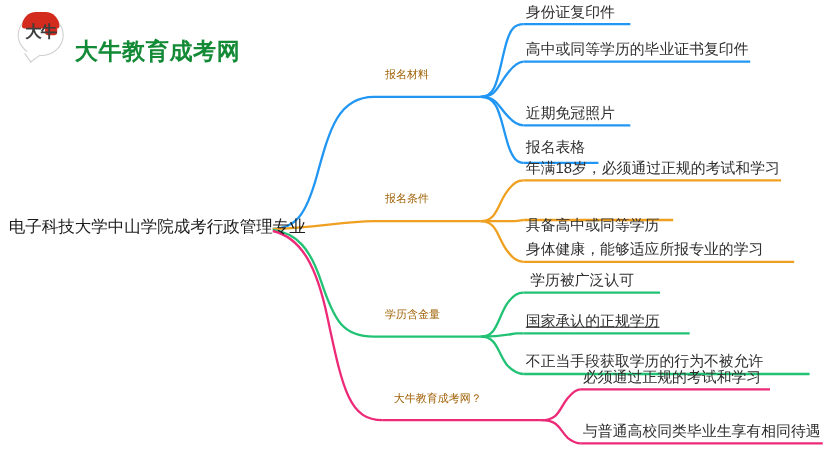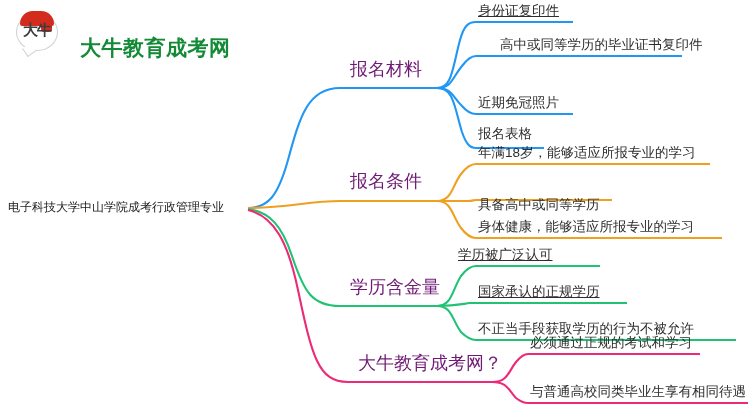--- a/index.html
+++ b/index.html
@@ -18,21 +18,21 @@
 
   
   #logo {
     position: absolute;
     left: 14px;
     top: 6px;
     width: 220px;
     height: 52px;
     display: flex;
     align-items: center;
-    gap: 20px;
+    gap: 8px;
   }
   #logo-mark {
     position: relative;
     width: 46px;
     height: 44px;
     flex: 0 0 auto;
   }
   #logo-mark .bubble {
     position: absolute;
     left: 2px; top: 3px;
@@ -109,25 +109,25 @@
   .node {
     position: absolute;
     white-space: nowrap;
     font-size: 13.5px;
     line-height: 18px;
     color: #2e2e2e;
   }
   #root-node {
     left: 8px;
     top: 198px;
-    font-size: 12px;
+    font-size: 15px;
     font-weight: normal;
     color: #1b1b1b;
   }
-  .branch-label { font-size: 18px; color: #701a75; }
+  .branch-label { font-size: 10px; color: #a16207; }
   .leaf-label { font-size: 13.5px; color: #2e2e2e; }
 </style>
 </head>
 <body>
 
 <div id="logo">
   <div id="logo-mark">
     <div class="bubble"></div>
     <div class="cap"></div>
     <div class="cap-knob"></div>
@@ -174,30 +174,30 @@
   <line x1="348" y1="382" x2="492" y2="382" stroke="#EC2A78"></line>
   <path d="M492,382 C508,382 508,372 516,362 C521,356 524,354 528,354" stroke="#EC2A78"></path>
   <path d="M492,382 C508,382 508,390 516,398 C521,402 524,403 528,403" stroke="#EC2A78"></path>
   <line x1="528" y1="354" x2="700" y2="354" stroke="#EC2A78"></line>
   <line x1="528" y1="403" x2="748" y2="403" stroke="#EC2A78"></line>
 </svg>
 
 <div class="node" id="root-node">电子科技大学中山学院成考行政管理专业</div>
 
 <div class="node branch-label" style="left:350px; top:60px;">报名材料</div>
-<div class="node leaf-label" style="left:478px; top:2px;text-decoration:underline;">身份证复印件</div>
-<div class="node leaf-label" style="left:500px; top:36px;">高中或同等学历的毕业证书复印件</div>
+<div class="node leaf-label" style="left:478px; top:2px;">身份证复印件</div>
+<div class="node leaf-label" style="left:478px; top:36px;">高中或同等学历的毕业证书复印件</div>
 <div class="node leaf-label" style="left:478px; top:94px;">近期免冠照片</div>
 <div class="node leaf-label" style="left:478px; top:125px;">报名表格</div>
 
-<div class="node branch-label" style="left:350px; top:173px;font-family:Liberation Mono, monospace;">报名条件</div>
-<div class="node leaf-label" style="left:478px; top:144px;">年满18岁，能够适应所报专业的学习</div>
+<div class="node branch-label" style="left:350px; top:173px;">报名条件</div>
+<div class="node leaf-label" style="left:478px; top:144px;">年满18岁，必须通过正规的考试和学习</div>
 <div class="node leaf-label" style="left:478px; top:196px;">具备高中或同等学历</div>
 <div class="node leaf-label" style="left:478px; top:218px;">身体健康，能够适应所报专业的学习</div>
 
 <div class="node branch-label" style="left:350px; top:278px;">学历含金量</div>
-<div class="node leaf-label" style="left:458px; top:246px;text-decoration:underline;">学历被广泛认可</div>
+<div class="node leaf-label" style="left:482px; top:246px;">学历被广泛认可</div>
 <div class="node leaf-label" style="left:478px; top:283px;text-decoration:underline;">国家承认的正规学历</div>
 <div class="node leaf-label" style="left:478px; top:320px;">不正当手段获取学历的行为不被允许</div>
 
 <div class="node branch-label" style="left:358px; top:354px;">大牛教育成考网？</div>
 <div class="node leaf-label" style="left:530px; top:334px;">必须通过正规的考试和学习</div>
 <div class="node leaf-label" style="left:530px; top:383px;">与普通高校同类毕业生享有相同待遇</div>
 
 </body></html>

